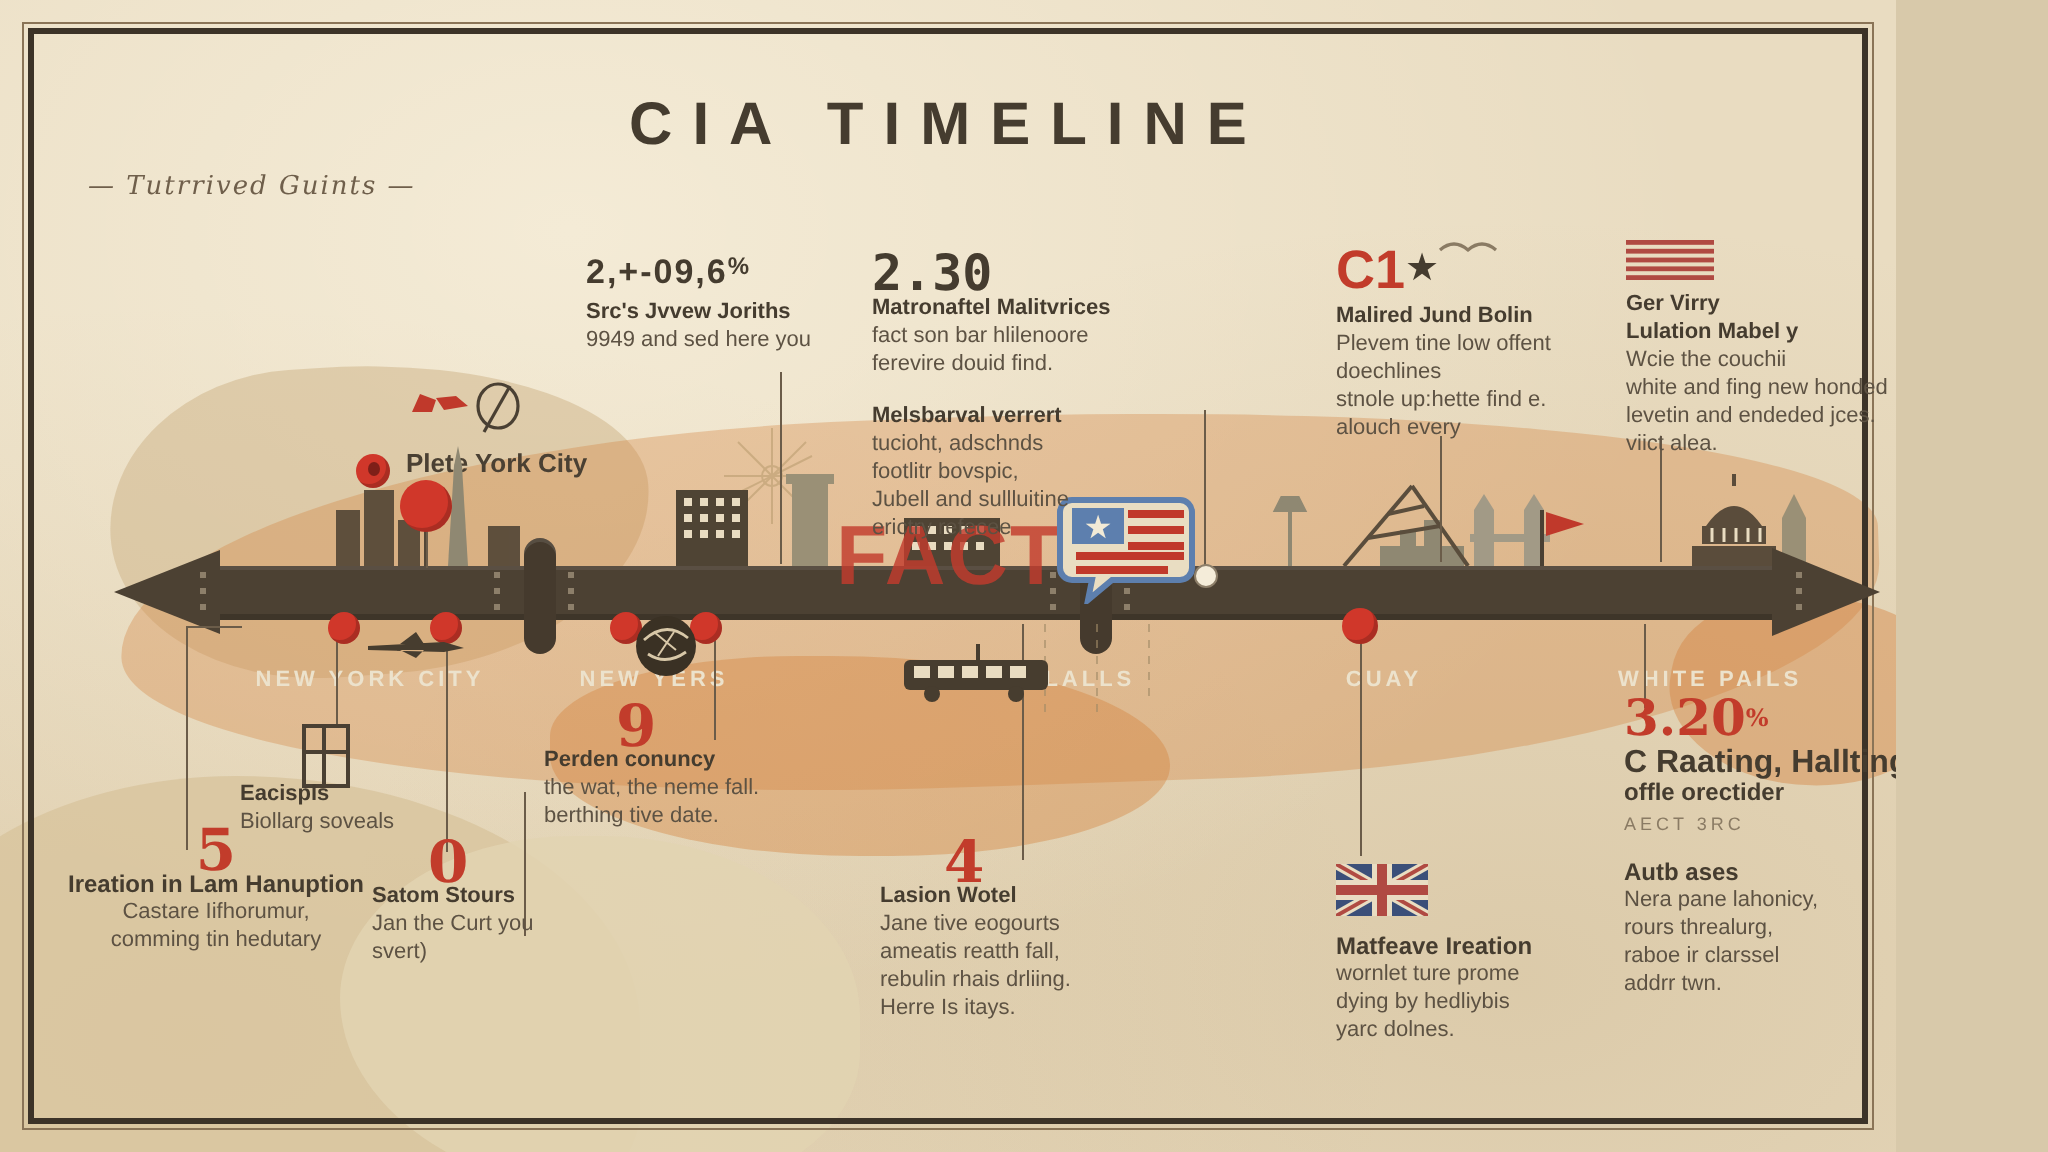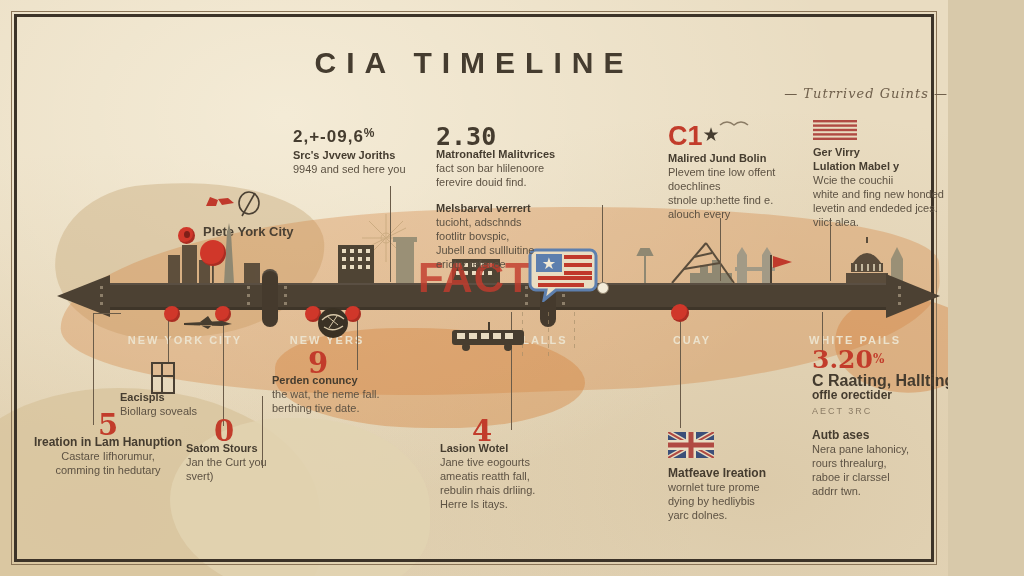--- a/index.html
+++ b/index.html
@@ -8,21 +8,21 @@
     background-image:radial-gradient(ellipse at 30% 20%, rgba(255,250,235,.5), rgba(0,0,0,0) 60%),
                      radial-gradient(ellipse at 80% 85%, rgba(180,150,100,.25), rgba(0,0,0,0) 55%),
                      radial-gradient(ellipse at 10% 90%, rgba(190,160,110,.25), rgba(0,0,0,0) 50%);
     font-family:"Liberation Sans",sans-serif;color:#4a4033;}
   .abs{position:absolute;}
   .frame-outer{position:absolute;inset:11px;border:1px solid #8a7457;pointer-events:none;}
   .frame-inner{position:absolute;inset:14px;border:3px solid #3c3328;pointer-events:none;}
   .blob{position:absolute;pointer-events:none;}
   .title{position:absolute;top:46px;left:0;right:0;text-align:center;font-size:30px;font-weight:700;
     letter-spacing:10px;color:#453c2f;}
-  .subtitle{position:absolute;top:86px;left:0;right:0;text-align:right;font-family:"DejaVu Serif",serif;
+  .subtitle{position:absolute;top:86px;left:0;right:0;text-align:left;font-family:"DejaVu Serif",serif;
     font-style:italic;font-size:13px;color:#6f5f4b;letter-spacing:1px;padding-left:44px;}
   .note{position:absolute;font-size:11px;line-height:14px;color:#5d5243;}
   .note .val{font-size:17px;font-weight:700;color:#453c2f;letter-spacing:1px;}
   .note .val-mono{font-family:"DejaVu Sans Mono",monospace;font-size:25px;font-weight:700;color:#453c2f;}
   .note .val-red{font-size:27px;font-weight:800;color:#c23c2b;font-family:"Liberation Sans",sans-serif;}
   .note .star{font-size:19px;color:#453c2f;vertical-align:4px;}
   .note sup{font-size:11px;}
   .note .h{font-weight:700;color:#453c2f;margin-top:3px;}
   .num-red{position:absolute;font-family:"DejaVu Serif",serif;font-weight:700;font-size:29px;color:#c23c2b;}
   .bigstat{font-family:"DejaVu Serif",serif;font-weight:700;font-size:25px;color:#c23c2b;}

